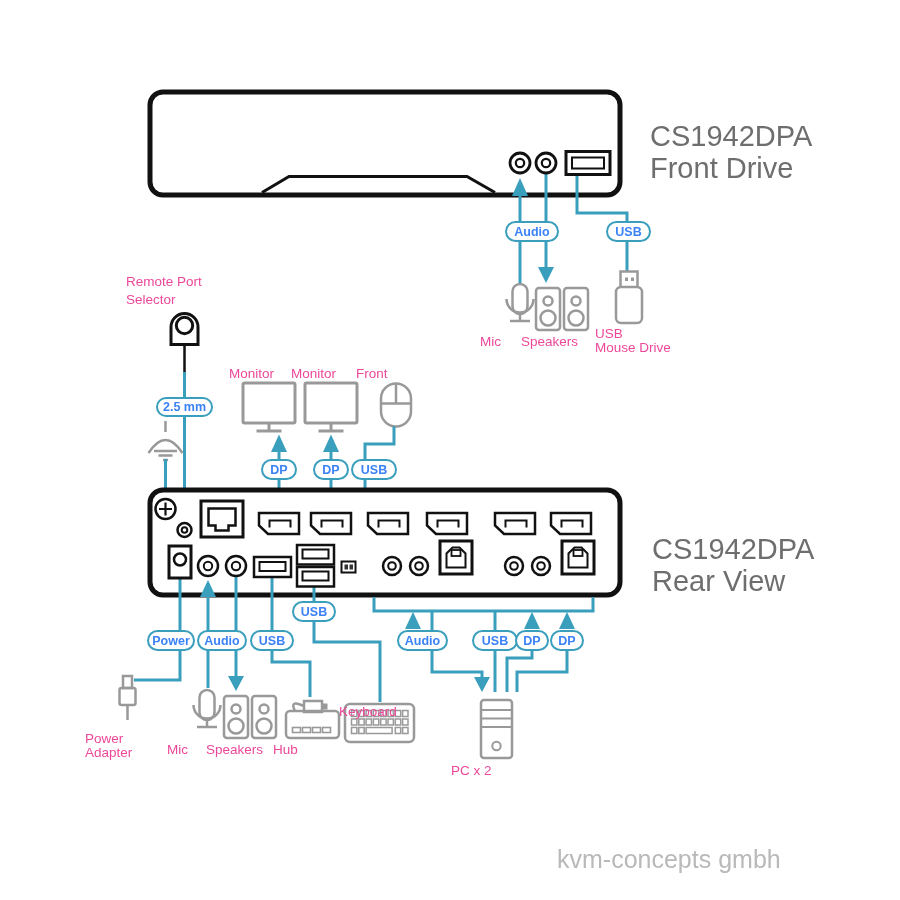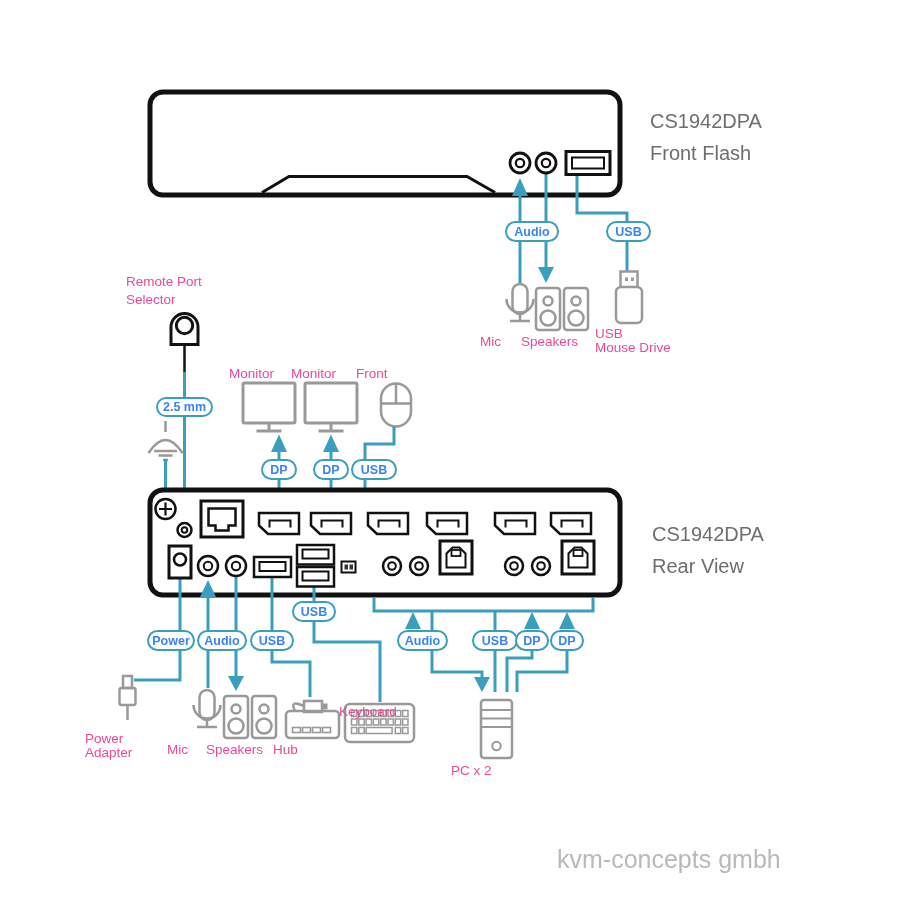--- a/index.html
+++ b/index.html
@@ -3,21 +3,21 @@
 <meta charset="utf-8">
 <style>
   html,body{margin:0;padding:0;background:#fff;}
   #canvas{position:relative;width:900px;height:900px;background:#fff;overflow:hidden;
           font-family:"Liberation Sans",sans-serif;}
   #diagram-svg{position:absolute;left:0;top:0;}
   .lbl{position:absolute;font-size:13.5px;color:#ec4899;text-align:left;line-height:17px;white-space:nowrap;}
   .pill{position:absolute;box-sizing:border-box;border:2.5px solid #3A9EBD;border-radius:12px;
         background:#fff;color:#3b82f6;font-weight:bold;font-size:12.5px;display:flex;
         align-items:center;justify-content:center;white-space:nowrap;}
-  .view-title{position:absolute;font-size:20px;color:#6e6e6e;white-space:nowrap;}
+  .view-title{position:absolute;font-size:29px;color:#6e6e6e;white-space:nowrap;margin-top:10px;}
   .watermark{position:absolute;font-size:25px;color:#b9b9b9;white-space:nowrap;}
 </style>
 </head>
 <body>
 
 <div id="canvas">
 
 <svg id="diagram-svg" width="900" height="900" viewBox="0 0 900 900">
 
   <g>
@@ -289,21 +289,21 @@
   <g fill="none" stroke="#999" stroke-width="2.5">
     <rect x="481" y="700" width="31" height="58" rx="3"></rect>
     <path d="M481 710 H512" stroke-width="2"></path>
     <path d="M481 718.5 H512" stroke-width="2"></path>
     <path d="M481 727 H512" stroke-width="2"></path>
     <circle cx="496.5" cy="746" r="4.2" stroke-width="2"></circle>
   </g>
 </svg>
 
   <div class="view-title" style="left:650px;top:110px">CS1942DPA</div>
-  <div class="view-title" style="left:650px;top:142px">Front Flash</div>
+  <div class="view-title" style="left:650px;top:142px">Front Drive</div>
   <div class="view-title" style="left:652px;top:523px">CS1942DPA</div>
   <div class="view-title" style="left:652px;top:555px">Rear View</div>
 
   <div class="lbl" style="left:126px;top:273px;width:120px">Remote Port</div>
   <div class="lbl" style="left:126px;top:291px;width:120px">Selector</div>
 
   <div class="lbl" style="left:229px;top:365px;width:80px">Monitor</div>
   <div class="lbl" style="left:291px;top:365px;width:80px">Monitor</div>
   <div class="lbl" style="left:356px;top:365px;width:80px">Front</div>
 

